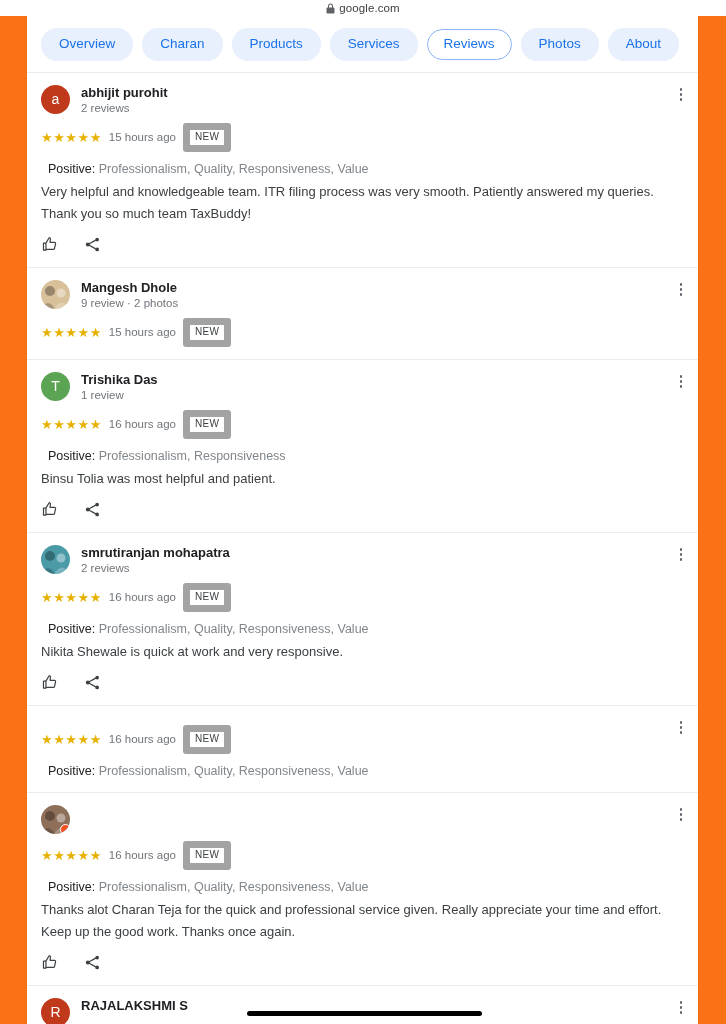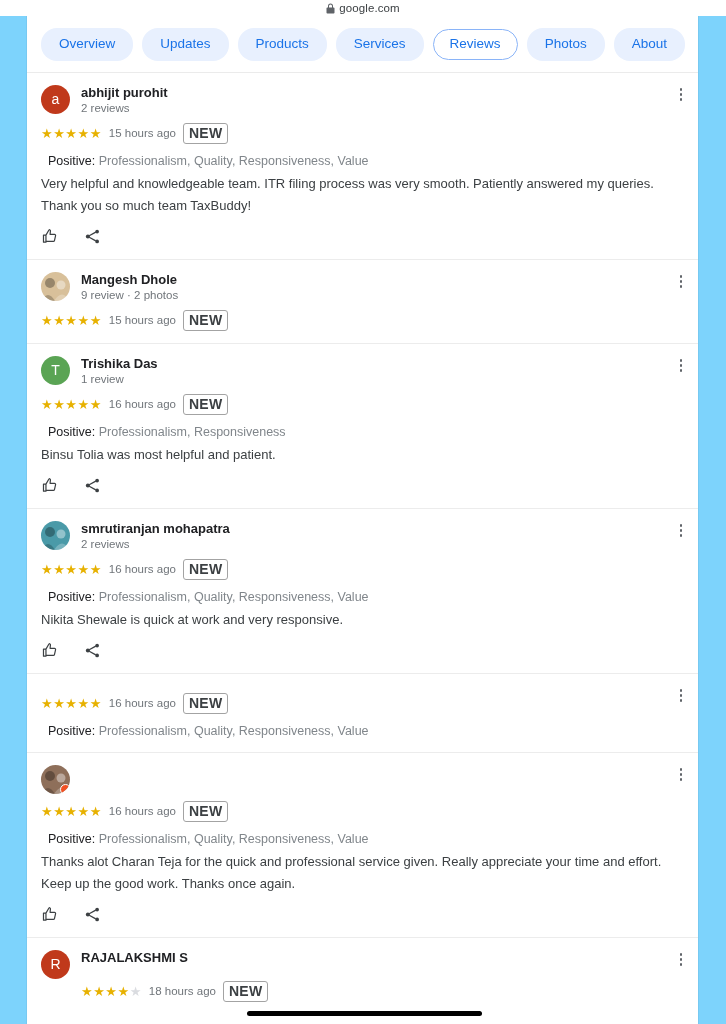--- a/index.html
+++ b/index.html
@@ -29,21 +29,21 @@
     font-size: 11.5px;
     color: #3c4043;
     letter-spacing: .1px;
   }
   .lock-icon { display: block; }
 
   
   .page {
     width: 726px;
     height: 1008px;
-    background: #7dd3fc;
+    background: #f97316;
     position: relative;
     overflow: hidden;
     padding-left: 16px;
   }
 
   .card {
     position: absolute;
     left: 27px;
     top: 0;
     width: 671px;
@@ -141,24 +141,24 @@
     display: flex;
     align-items: center;
     gap: 7px;
     margin-top: 7px;
   }
   .stars { display: flex; gap: 0px; line-height: 1; }
   .star { font-size: 13px; color: #e7b100; letter-spacing: .5px; }
   .star.empty { color: #dadce0; }
   .rv-time { font-size: 11.5px; color: #70757a; }
   .new-badge {
-    font-size: 14px;
-    font-weight: 700;
+    font-size: 10px;
+    font-weight: 400;
     color: #3c4043;
-    border: 1px solid #a3a3a3;
+    border: 7px solid #a3a3a3;
     border-radius: 3px;
     padding: 2.5px 5px 2.5px;
     line-height: 1;
     letter-spacing: .3px;
     background: #fff;
   }
 
   .rv-tags {
     margin-top: 9px;
     font-size: 12.5px;
@@ -230,21 +230,21 @@
     </svg>
     <span>google.com</span>
   </div>
 </div>
 
 <div class="page">
   <div class="card">
 
     <div class="nav">
         <div class="pill">Overview</div>
-        <div class="pill">Updates</div>
+        <div class="pill">Charan</div>
         <div class="pill">Products</div>
         <div class="pill">Services</div>
         <div class="pill active">Reviews</div>
         <div class="pill">Photos</div>
         <div class="pill">About</div>
       </div>
 
     <div class="reviews">
         <div class="review">
           <div class="kebab">

